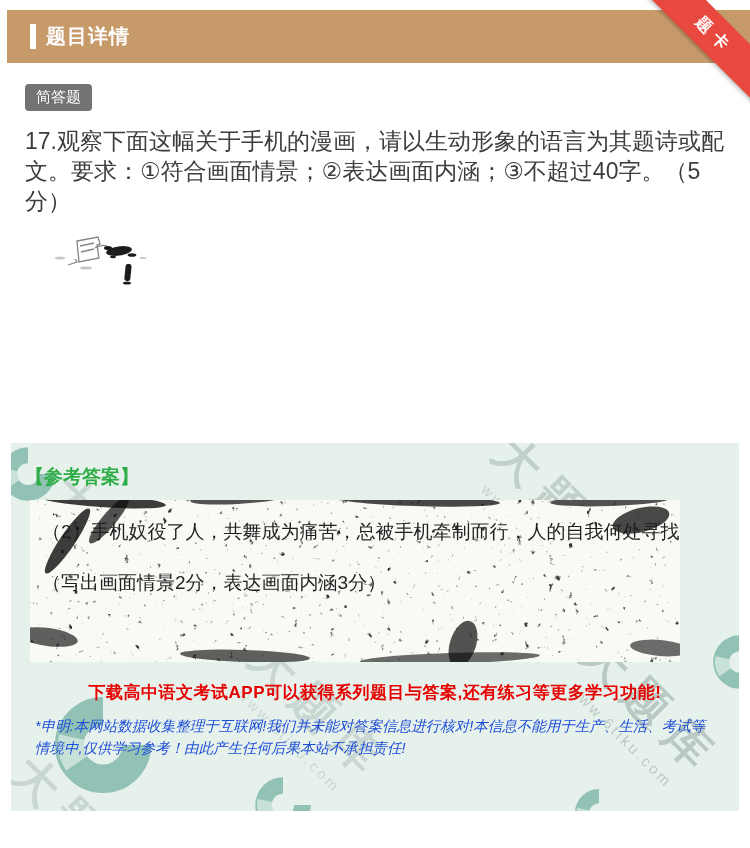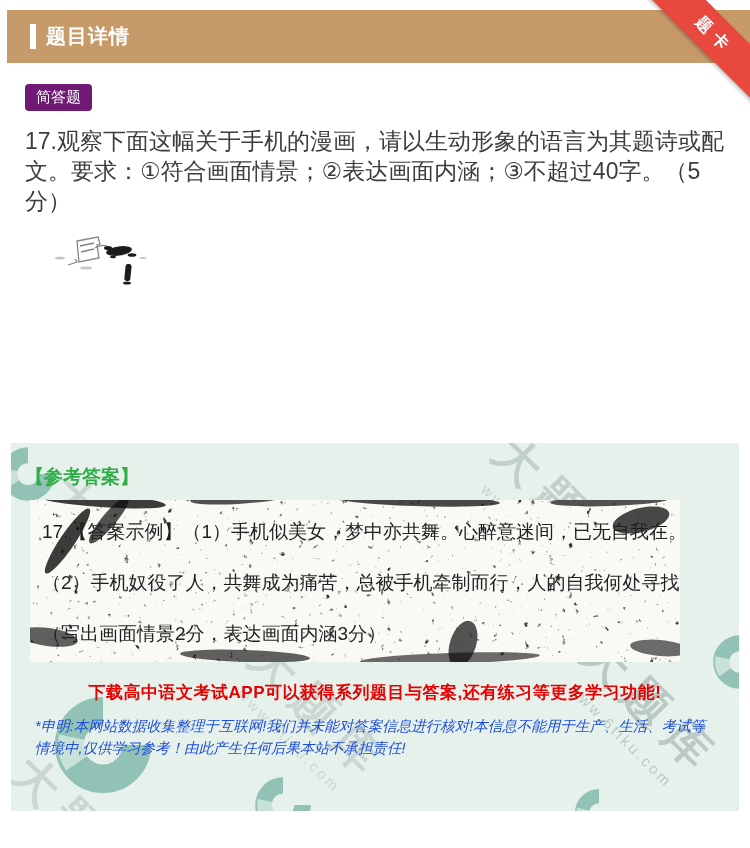--- a/index.html
+++ b/index.html
@@ -23,21 +23,21 @@
     position:absolute; top:14px; right:-46px; width:168px; height:38px;
     background:#e8483e; transform:rotate(45deg);
     display:flex; align-items:center; justify-content:center;
     color:#fff; font-size:16px; font-weight:bold; letter-spacing:7px;
     box-shadow:0 2px 4px rgba(0,0,0,.25); text-indent:7px;
   }
 
   
   .question { position:absolute; left:0; top:63px; width:750px; padding:0 25px; }
   .qbadge {
-    display:inline-block; margin-top:21px; background:#701a75; color:#fff;
+    display:inline-block; margin-top:21px; background:#737373; color:#fff;
     font-size:15px; padding:4px 11px; border-radius:4px;
   }
   .qtext { margin-top:15px; font-size:23px; line-height:30px; color:#3d3d3d; width:703px; }
   .comic { display:block; margin:12px 0 0 14px; width:128px; height:62px; }
   .bankrow { margin-top:34px; display:flex; align-items:center; }
   .banklabel { color:#9a9a9a; font-size:14px; letter-spacing:1px; }
   .bankbadge {
     margin-left:8px; background:#e8493f; color:#fff; font-size:15px;
     padding:4px 13px; border-radius:4px; cursor:pointer;
   }
@@ -188,21 +188,20 @@
           <div class="blob" style="left:30px; top:2px; width:15px; height:78px; opacity:.8; transform:rotate(34deg);"></div>
           <div class="blob" style="left:72px; top:-10px; width:14px; height:60px; opacity:.7; transform:rotate(40deg);"></div>
           <div class="blob" style="left:582px; top:8px; width:58px; height:24px; opacity:.75; transform:rotate(-14deg);"></div>
           <div class="blob" style="left:420px; top:120px; width:26px; height:48px; opacity:.7; transform:rotate(18deg);"></div>
           <div class="blob" style="left:150px; top:150px; width:130px; height:12px; opacity:.65; transform:rotate(2deg);"></div>
           <div class="blob" style="left:330px; top:153px; width:180px; height:11px; opacity:.6; transform:rotate(-2deg);"></div>
           <div class="blob" style="left:-12px; top:128px; width:60px; height:18px; opacity:.65; transform:rotate(8deg);"></div>
           <div class="blob" style="left:600px; top:140px; width:60px; height:16px; opacity:.6; transform:rotate(5deg);"></div>
 
           <div class="anslines">
-            <div class="ansline">17.【答案示例】（1）手机似美女，梦中亦共舞。心醉意迷间，已无自我在。</div>
             <div class="ansline">（2）手机奴役了人，共舞成为痛苦，总被手机牵制而行，人的自我何处寻找？</div>
             <div class="ansline">（写出画面情景2分，表达画面内涵3分）</div>
           </div>
         </div>
 
 
         <div class="promo">下载高中语文考试APP可以获得系列题目与答案,还有练习等更多学习功能!</div>
 
         <div class="disclaimer">*申明:本网站数据收集整理于互联网!我们并未能对答案信息进行核对!本信息不能用于生产、生活、考试等情境中,仅供学习参考！由此产生任何后果本站不承担责任!</div>
       </div>

